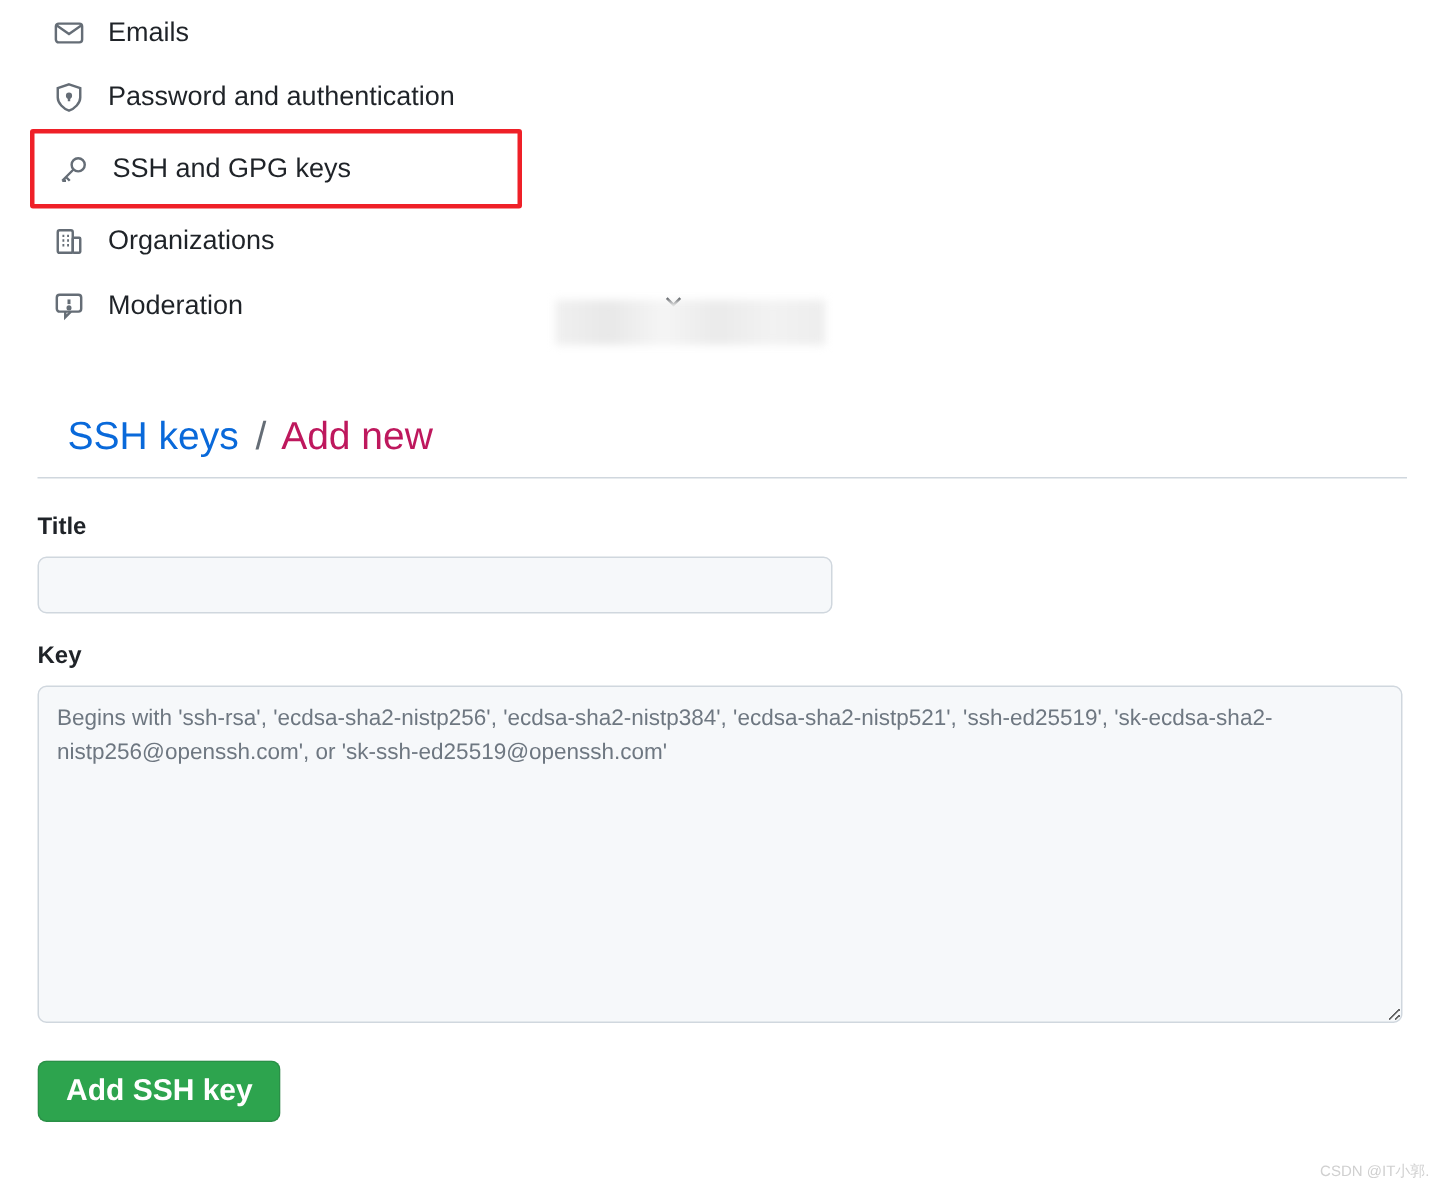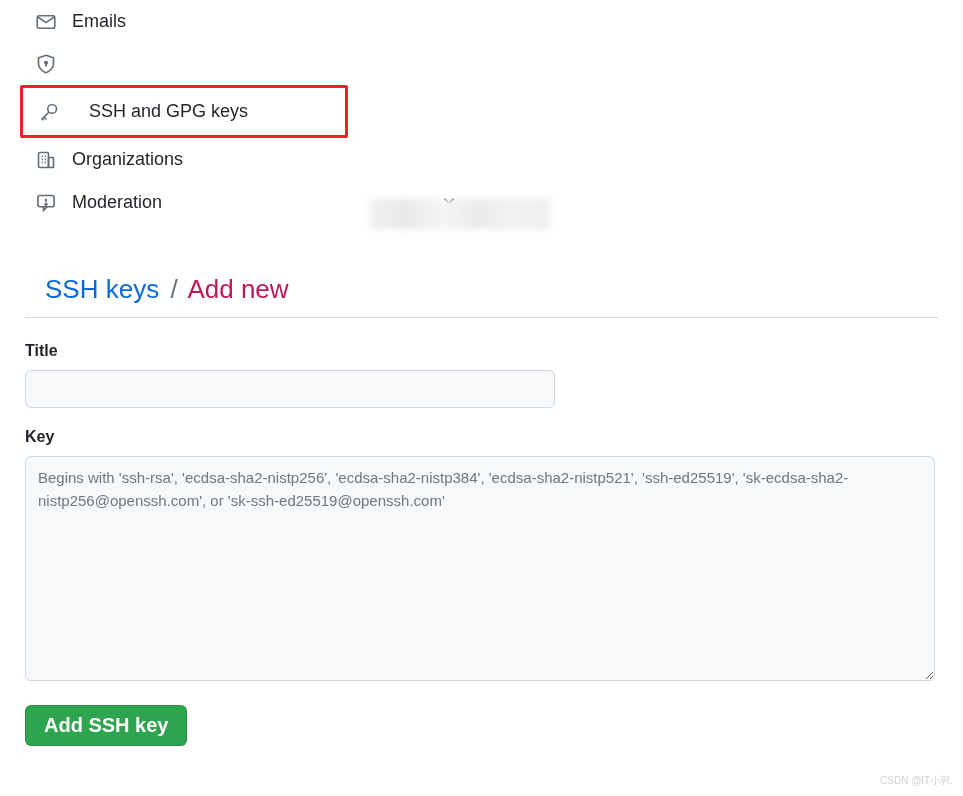--- a/index.html
+++ b/index.html
@@ -22,21 +22,20 @@
       align-items: center;
       padding: 11px 16px;
       cursor: pointer;
       position: relative;
     }
     .sidebar-item.highlighted {
       border: 3px solid #ef2028;
       border-radius: 2px;
       margin-right: 615px;
       padding: 13px 16px;
-      gap: 14px;
     }
     .sidebar-item .icon {
       width: 20px;
       height: 20px;
       margin-right: 16px;
       display: flex;
       align-items: center;
       justify-content: center;
       color: #656d76;
     }
@@ -156,20 +155,21 @@
     </div>
 
     <div class="sidebar-item">
       <span class="icon">
         <svg width="20" height="20" viewBox="0 0 16 16" fill="none" stroke="currentColor" stroke-width="1.3">
           <path d="M8 1 L14 3 L14 8 C14 11 11 14 8 15 C5 14 2 11 2 8 L2 3 Z"></path>
           <circle cx="8" cy="7" r="1" fill="currentColor"></circle>
           <path d="M8 8 L8 10"></path>
         </svg>
       </span>
+      <span class="label">Password and authentication</span>
     </div>
 
     <div class="sidebar-item highlighted">
       <span class="icon">
         <svg width="20" height="20" viewBox="0 0 16 16" fill="none" stroke="currentColor" stroke-width="1.3">
           <circle cx="10.5" cy="5.5" r="3.5"></circle>
           <path d="M8 8 L2 14 M4 12 L6 14 M2 14 L4 14"></path>
         </svg>
       </span>
       <span class="label">SSH and GPG keys</span>

